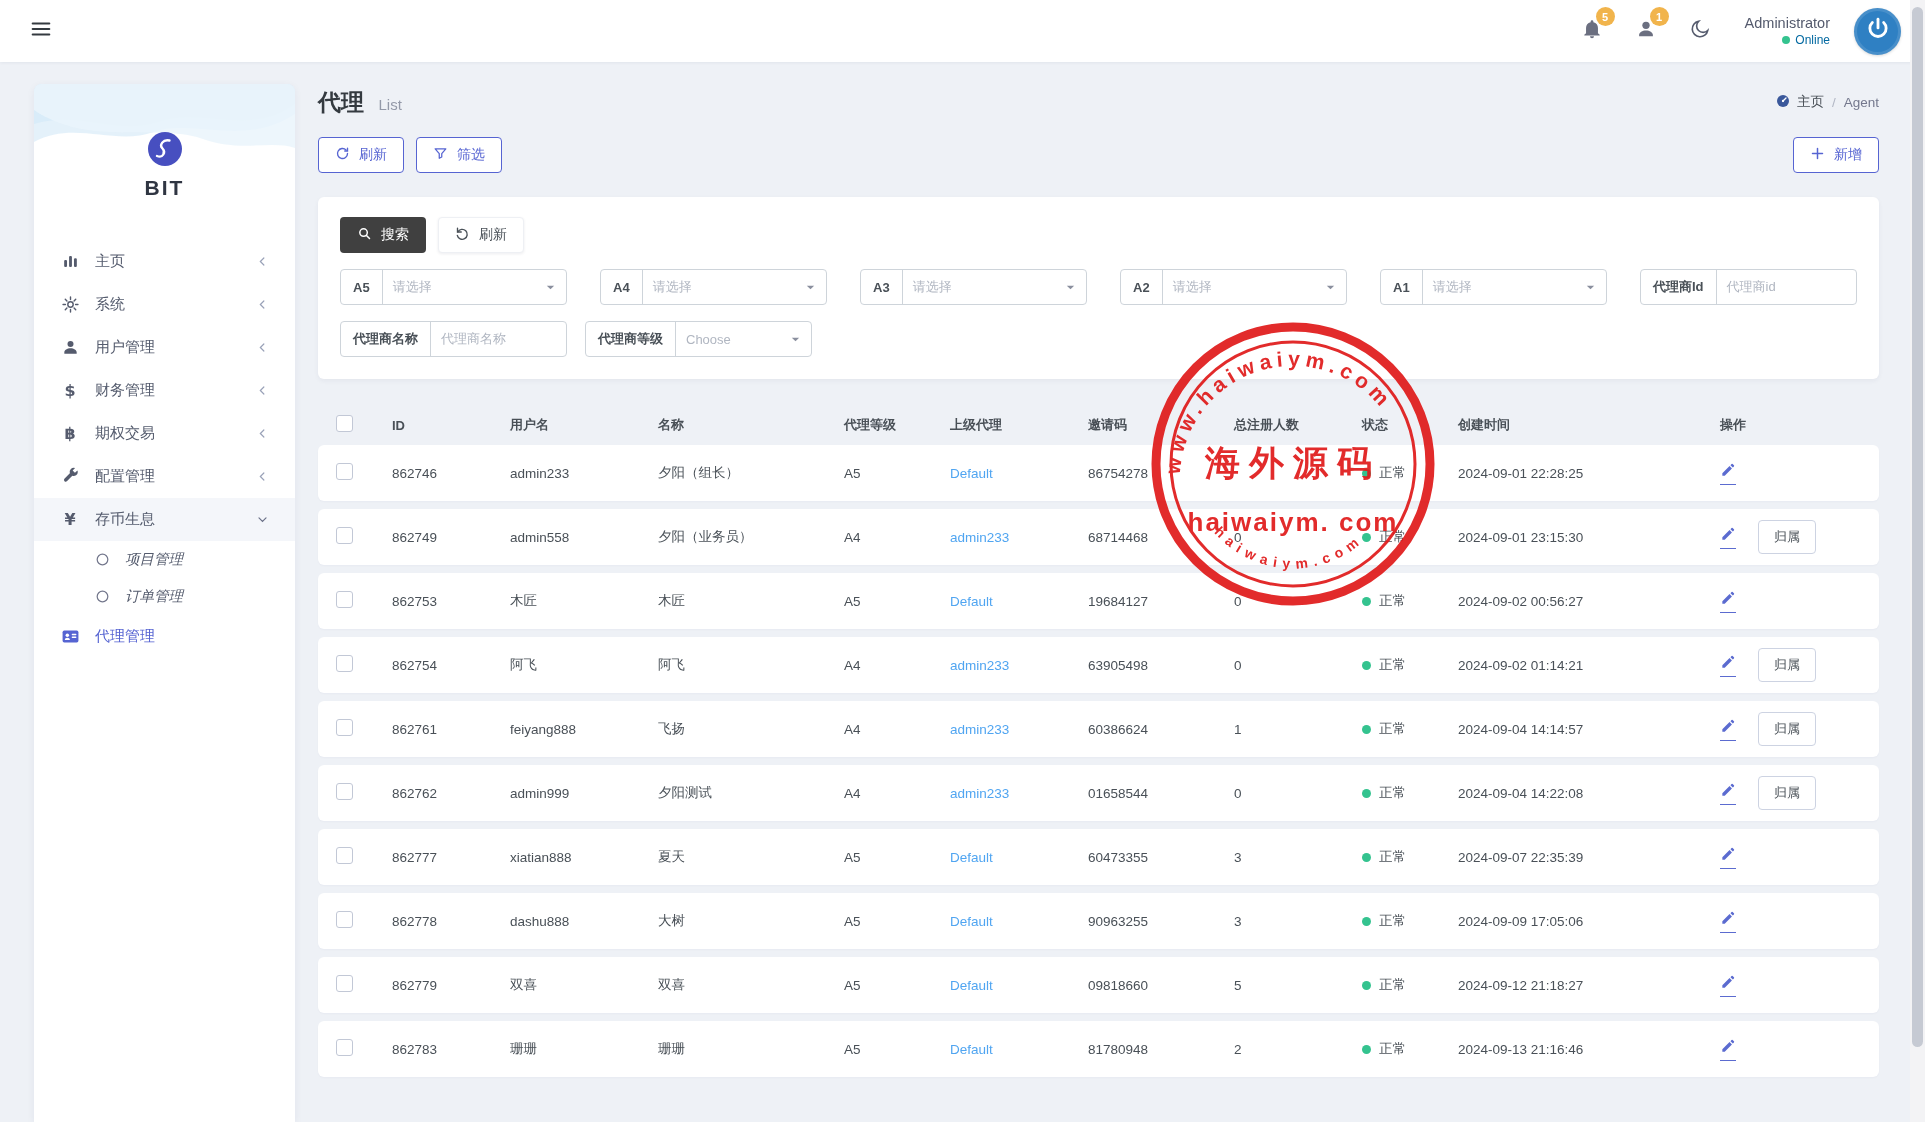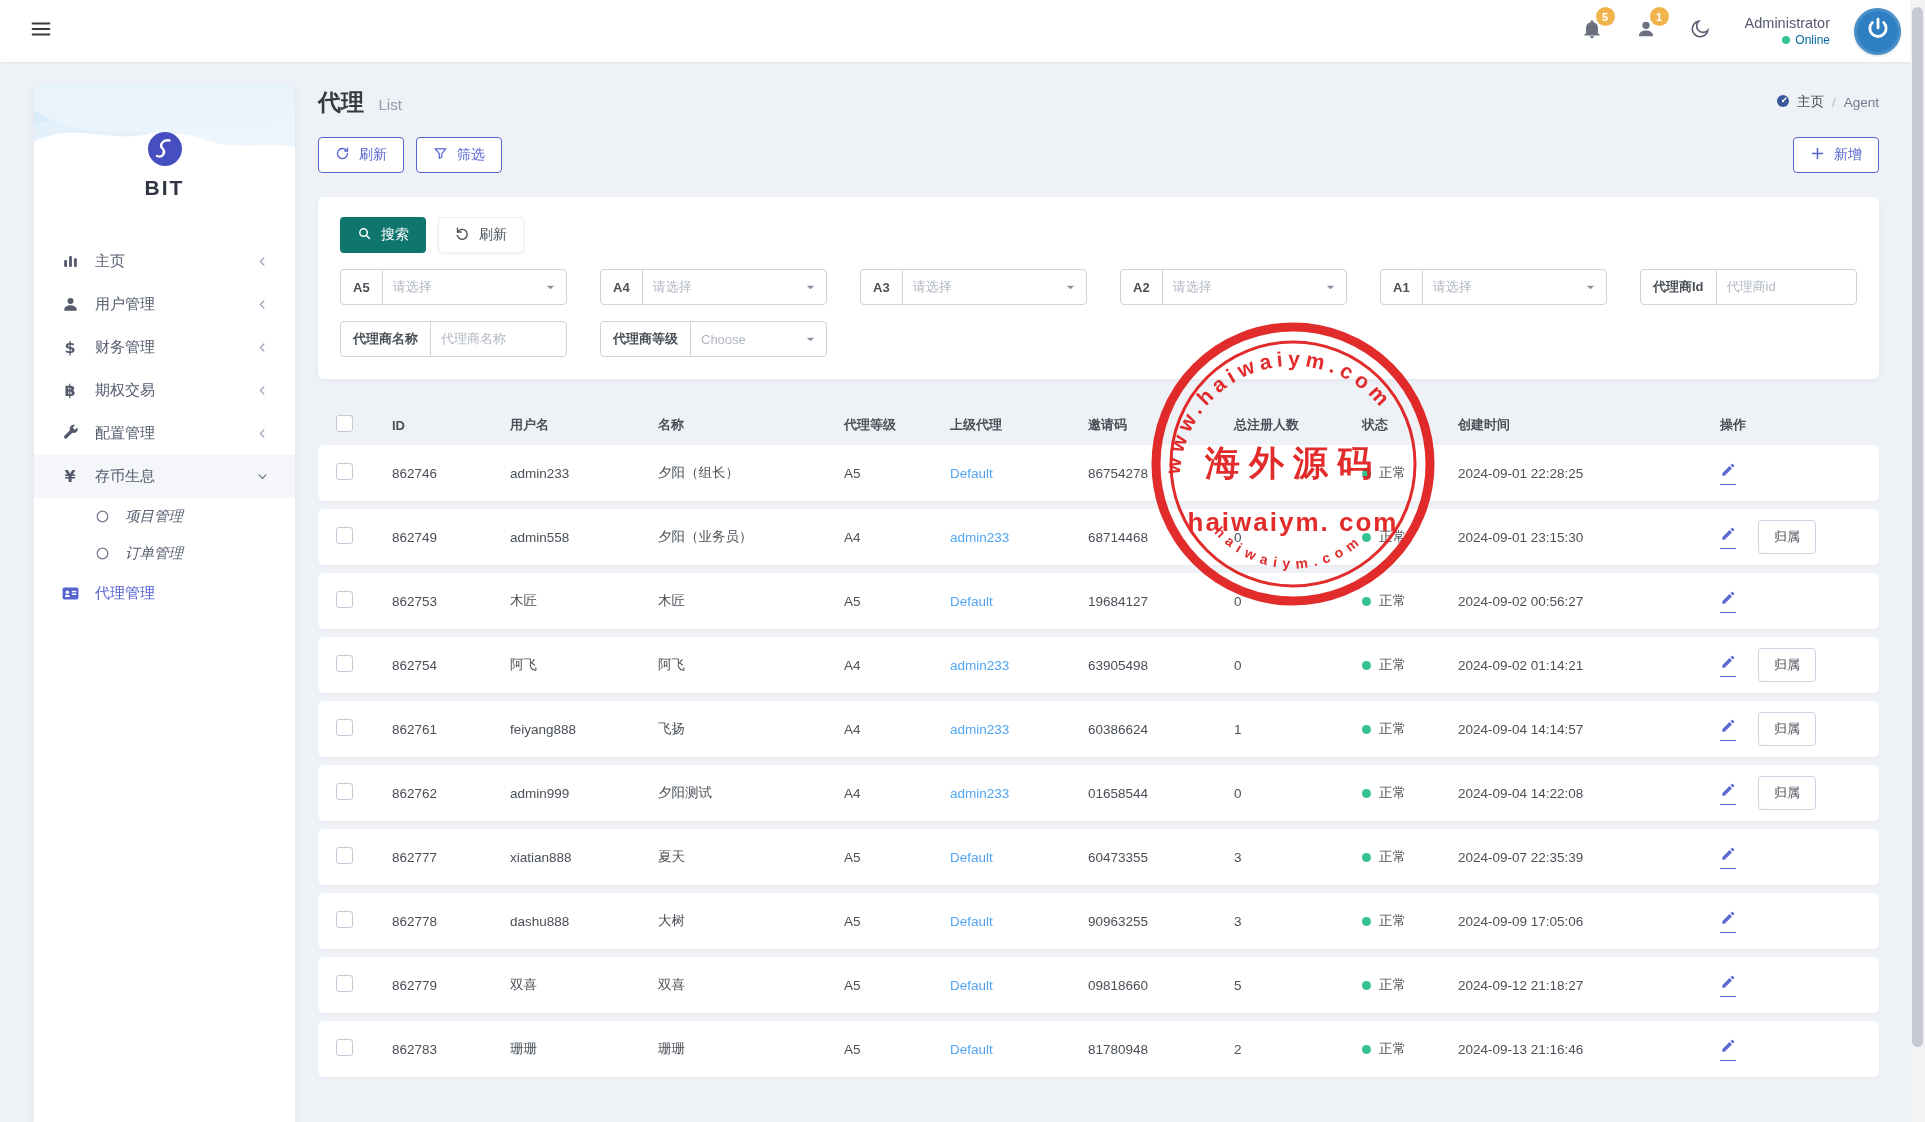--- a/index.html
+++ b/index.html
@@ -51,30 +51,30 @@
   .page-title { font-size:23px; font-weight:bold; color:#343a40; }
   .page-subtitle { font-size:15px; color:#9399a8; margin-left:10px; font-weight:normal; }
   .breadcrumb { display:flex; align-items:center; gap:8px; font-size:13.5px; color:#495057; }
   .breadcrumb .sep { color:#b2b7c4; }
   .breadcrumb .current { color:#74788d; }
   .bc-home { display:flex; align-items:center; gap:6px; cursor:pointer; }
   .actions-row { display:flex; justify-content:space-between; margin-top:17px; }
   .btn { display:inline-flex; align-items:center; gap:9px; border-radius:4px; font-size:14px;
     padding:8px 16px; cursor:pointer; background:#fff; border:1px solid transparent; font-family:inherit; }
   .btn-outline { border-color:#5664d2; color:#5664d2; }
-  .btn-primary { background:#0f766e; color:#fff; }
+  .btn-primary { background:#404040; color:#fff; }
   .btn-light { color:#495057; border-color:#eef0f4; box-shadow:0 1px 3px rgba(20,30,60,.08); }
   .left-btns { display:flex; gap:12px; }
   
   .filter-card { background:#fff; border-radius:6px; margin-top:24px; padding:20px 22px 22px;
     box-shadow:0 2px 5px rgba(30,40,80,.05); }
   .search-row { display:flex; gap:12px; }
   .filter-row { display:flex; margin-top:16px; }
   .filter-row.first { justify-content:space-between; }
-  .filter-row.second { gap:33px; }
+  .filter-row.second { gap:18px; }
   .fgroup { display:flex; align-items:center; height:36px; border:1px solid #ced4da; border-radius:4px;
     width:227px; background:#fff; cursor:pointer; }
   .fgroup.w-id { width:221px; }
   .flabel { padding:0 12px; font-weight:bold; font-size:13px; color:#495057; border-right:1px solid #ced4da;
     height:100%; display:flex; align-items:center; white-space:nowrap; }
   .fvalue { flex:1; padding:0 10px; color:#b0b6c1; font-size:13px; white-space:nowrap; overflow:hidden; }
   .caret { padding-right:10px; display:inline-flex; }
   
   .tgrid { display:grid; grid-template-columns:56px 118px 148px 186px 106px 138px 146px 128px 96px 262px 1fr;
     align-items:center; padding:0 18px; }
@@ -156,20 +156,34 @@
   <div class="menu">
       <div class="menu-item">
         <span class="micon">
           <svg viewBox="0 0 24 24" width="19" height="19" fill="#555b6d">
             <rect x="4" y="10" width="3.6" height="9" rx="1.4"></rect>
             <rect x="10.2" y="5" width="3.6" height="14" rx="1.4"></rect>
             <rect x="16.4" y="8" width="3.6" height="11" rx="1.4"></rect>
           </svg>
         </span>
         <span class="mlabel">主页</span>
+        <span class="chev">
+          <svg viewBox="0 0 24 24" width="13" height="13" fill="none" stroke="#9aa2b8" stroke-width="2.2" stroke-linecap="round">
+            <path d="M14.5 5.5L8 12l6.5 6.5"></path>
+          </svg>
+        </span>
+      </div>
+      <div class="menu-item">
+        <span class="micon">
+          <svg viewBox="0 0 24 24" width="19" height="19" fill="none" stroke="#555b6d" stroke-width="1.8" stroke-linecap="round">
+            <circle cx="12" cy="12" r="3.4"></circle>
+            <path d="M12 2.6v3M12 18.4v3M2.6 12h3M18.4 12h3M5.4 5.4l2.1 2.1M16.5 16.5l2.1 2.1M18.6 5.4l-2.1 2.1M7.5 16.5l-2.1 2.1"></path>
+          </svg>
+        </span>
+        <span class="mlabel">系统</span>
         <span class="chev">
           <svg viewBox="0 0 24 24" width="13" height="13" fill="none" stroke="#9aa2b8" stroke-width="2.2" stroke-linecap="round">
             <path d="M14.5 5.5L8 12l6.5 6.5"></path>
           </svg>
         </span>
       </div>
       <div class="menu-item">
         <span class="micon">
           <svg viewBox="0 0 24 24" width="19" height="19" fill="#555b6d">
             <circle cx="12" cy="7.5" r="3.8"></circle>

